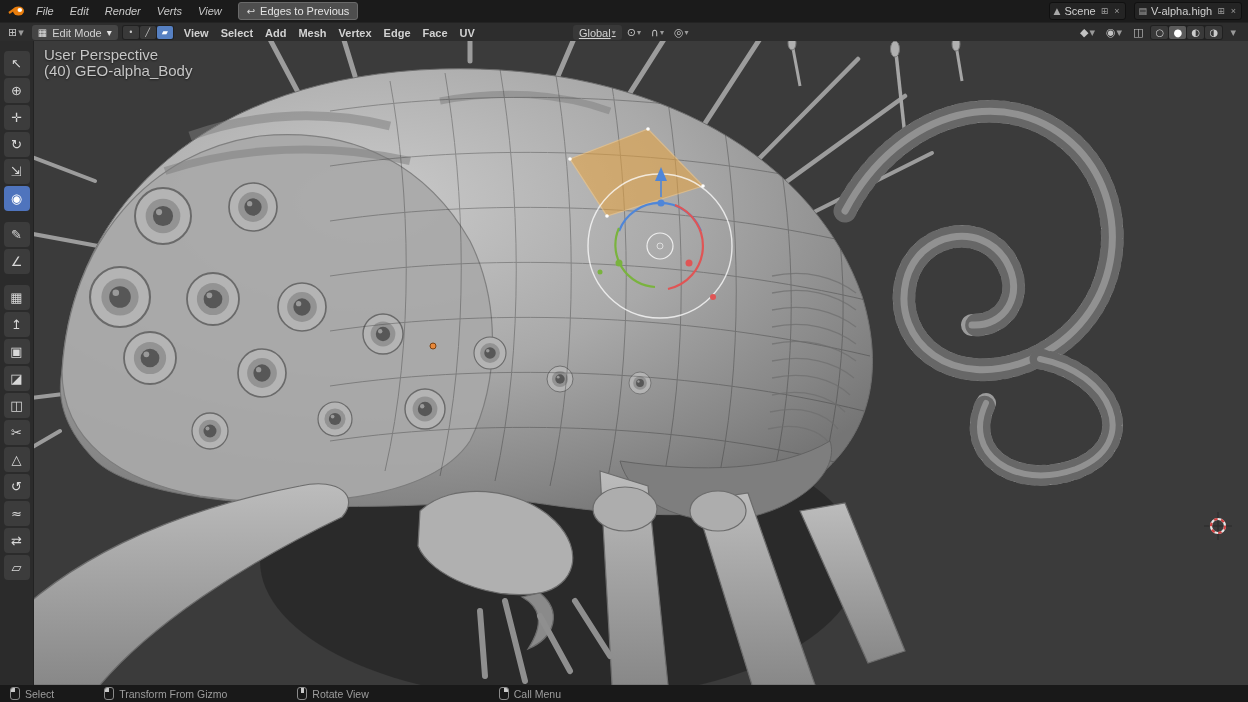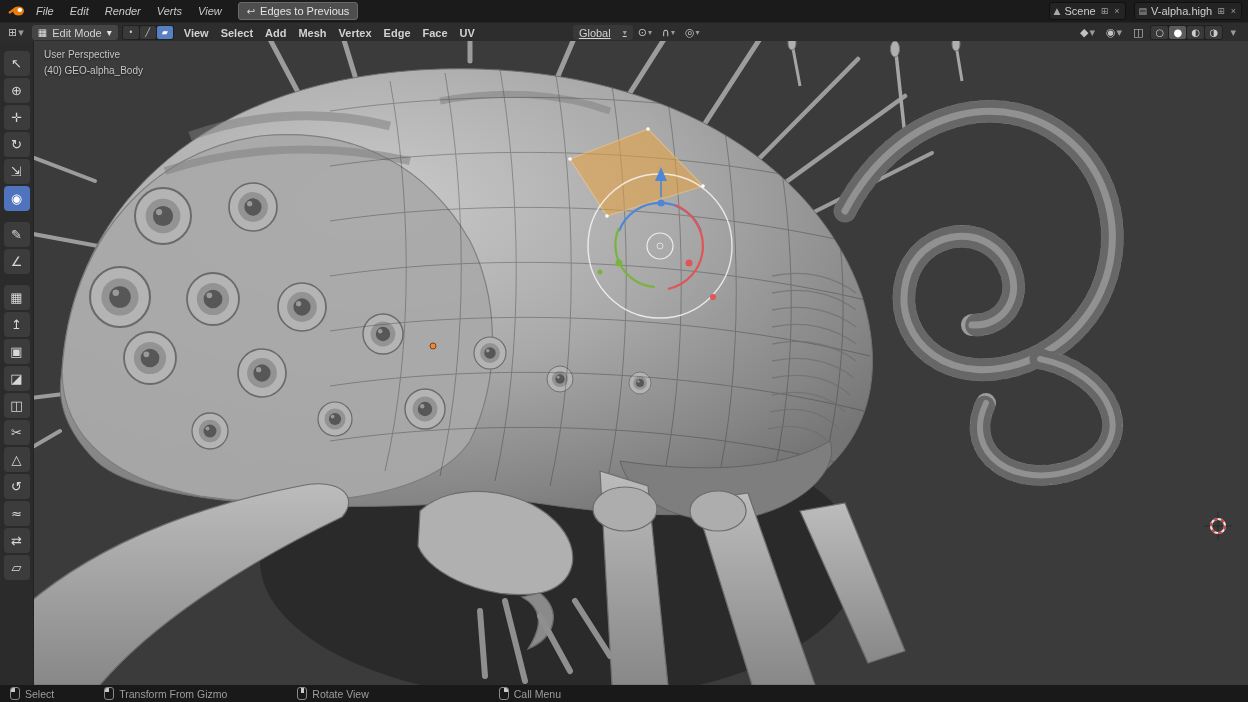--- a/index.html
+++ b/index.html
@@ -29,41 +29,41 @@
   .hdr-icon-btn .icon{font-size:11px;}
   .dd-arrow{font-size:8px;color:#9a9a9a;}
   .mode-dd{background:#454545;border-radius:3px;height:15px;display:flex;align-items:center;
            gap:5px;padding:0 6px;margin:0 4px;}
   .mode-dd .icon{font-size:10px;color:#e4e4e4;}
   .sel-modes{display:flex;gap:1px;background:#202020;border-radius:3px;padding:1px;margin-right:4px;}
   .sel-mode{width:16px;height:13px;display:flex;align-items:center;justify-content:center;
             background:#393939;border-radius:2px;font-size:8px;color:#c8c8c8;}
   .sel-mode.active{background:#5680c2;color:#fff;}
   .hmenu{padding:0 6px;font-weight:bold;}
-  .orient{margin-left:92px;display:flex;align-items:center;gap:12px;background:#383838;
+  .orient{margin-left:92px;display:flex;align-items:center;gap:1px;background:#383838;
           border-radius:3px;height:15px;padding:0 6px;text-decoration:underline;}
   .tool-opt{display:flex;align-items:center;gap:1px;padding:0 5px;color:#c6c6c6;}
   .right-cluster{margin-left:auto;display:flex;align-items:center;gap:3px;padding-right:4px;}
   .shading-group{display:flex;background:#202020;border-radius:3px;padding:1px;gap:1px;}
   .shade-btn{width:17px;height:13px;border-radius:2px;display:flex;align-items:center;
              justify-content:center;font-size:10px;color:#cccccc;background:#393939;}
   .shade-btn.active{background:#5a5a5a;color:#fff;}
 
   
   .workspace{position:absolute;top:41px;left:0;right:0;bottom:17px;background:#3b3b3b;}
   .toolbar{position:absolute;left:0;top:0;bottom:0;width:33px;background:#2b2b2b;
            border-right:1px solid #222;display:flex;flex-direction:column;align-items:center;
            padding-top:10px;gap:2px;z-index:6;}
   .tool-btn{width:26px;height:25px;flex:0 0 25px;border-radius:4px;background:#3c3c3c;color:#d8d8d8;
             display:flex;align-items:center;justify-content:center;font-size:13px;
             font-family:"DejaVu Sans",sans-serif;}
   .tool-btn.active{background:#4f74bd;color:#fff;}
   .tool-gap{height:7px;flex:0 0 7px;}
   #vp{position:absolute;left:0;top:0;width:1248px;height:644px;}
-  .vp-label{position:absolute;left:44px;top:6px;color:#c6c6c6;font-size:10px;line-height:16px;
+  .vp-label{position:absolute;left:44px;top:6px;color:#c6c6c6;font-size:15px;line-height:16px;
             z-index:4;text-shadow:0 1px 2px rgba(0,0,0,.55);}
 
   
   .statusbar{position:absolute;left:0;right:0;bottom:0;height:17px;background:#191919;
              display:flex;align-items:center;padding:0 10px;font-size:10.5px;color:#9d9d9d;}
   .hint{display:flex;align-items:center;gap:5px;}
   .hint.m1{margin-right:26px;}.hint.m2{margin-right:70px;margin-left:24px;}.hint.m3{margin-right:130px;align-items:flex-end;}
   .mouse{width:8px;height:11px;border:1px solid #8a8a8a;border-radius:3px;position:relative;
          display:inline-block;}
   .mouse::before{content:"";position:absolute;background:#c9c9c9;}

